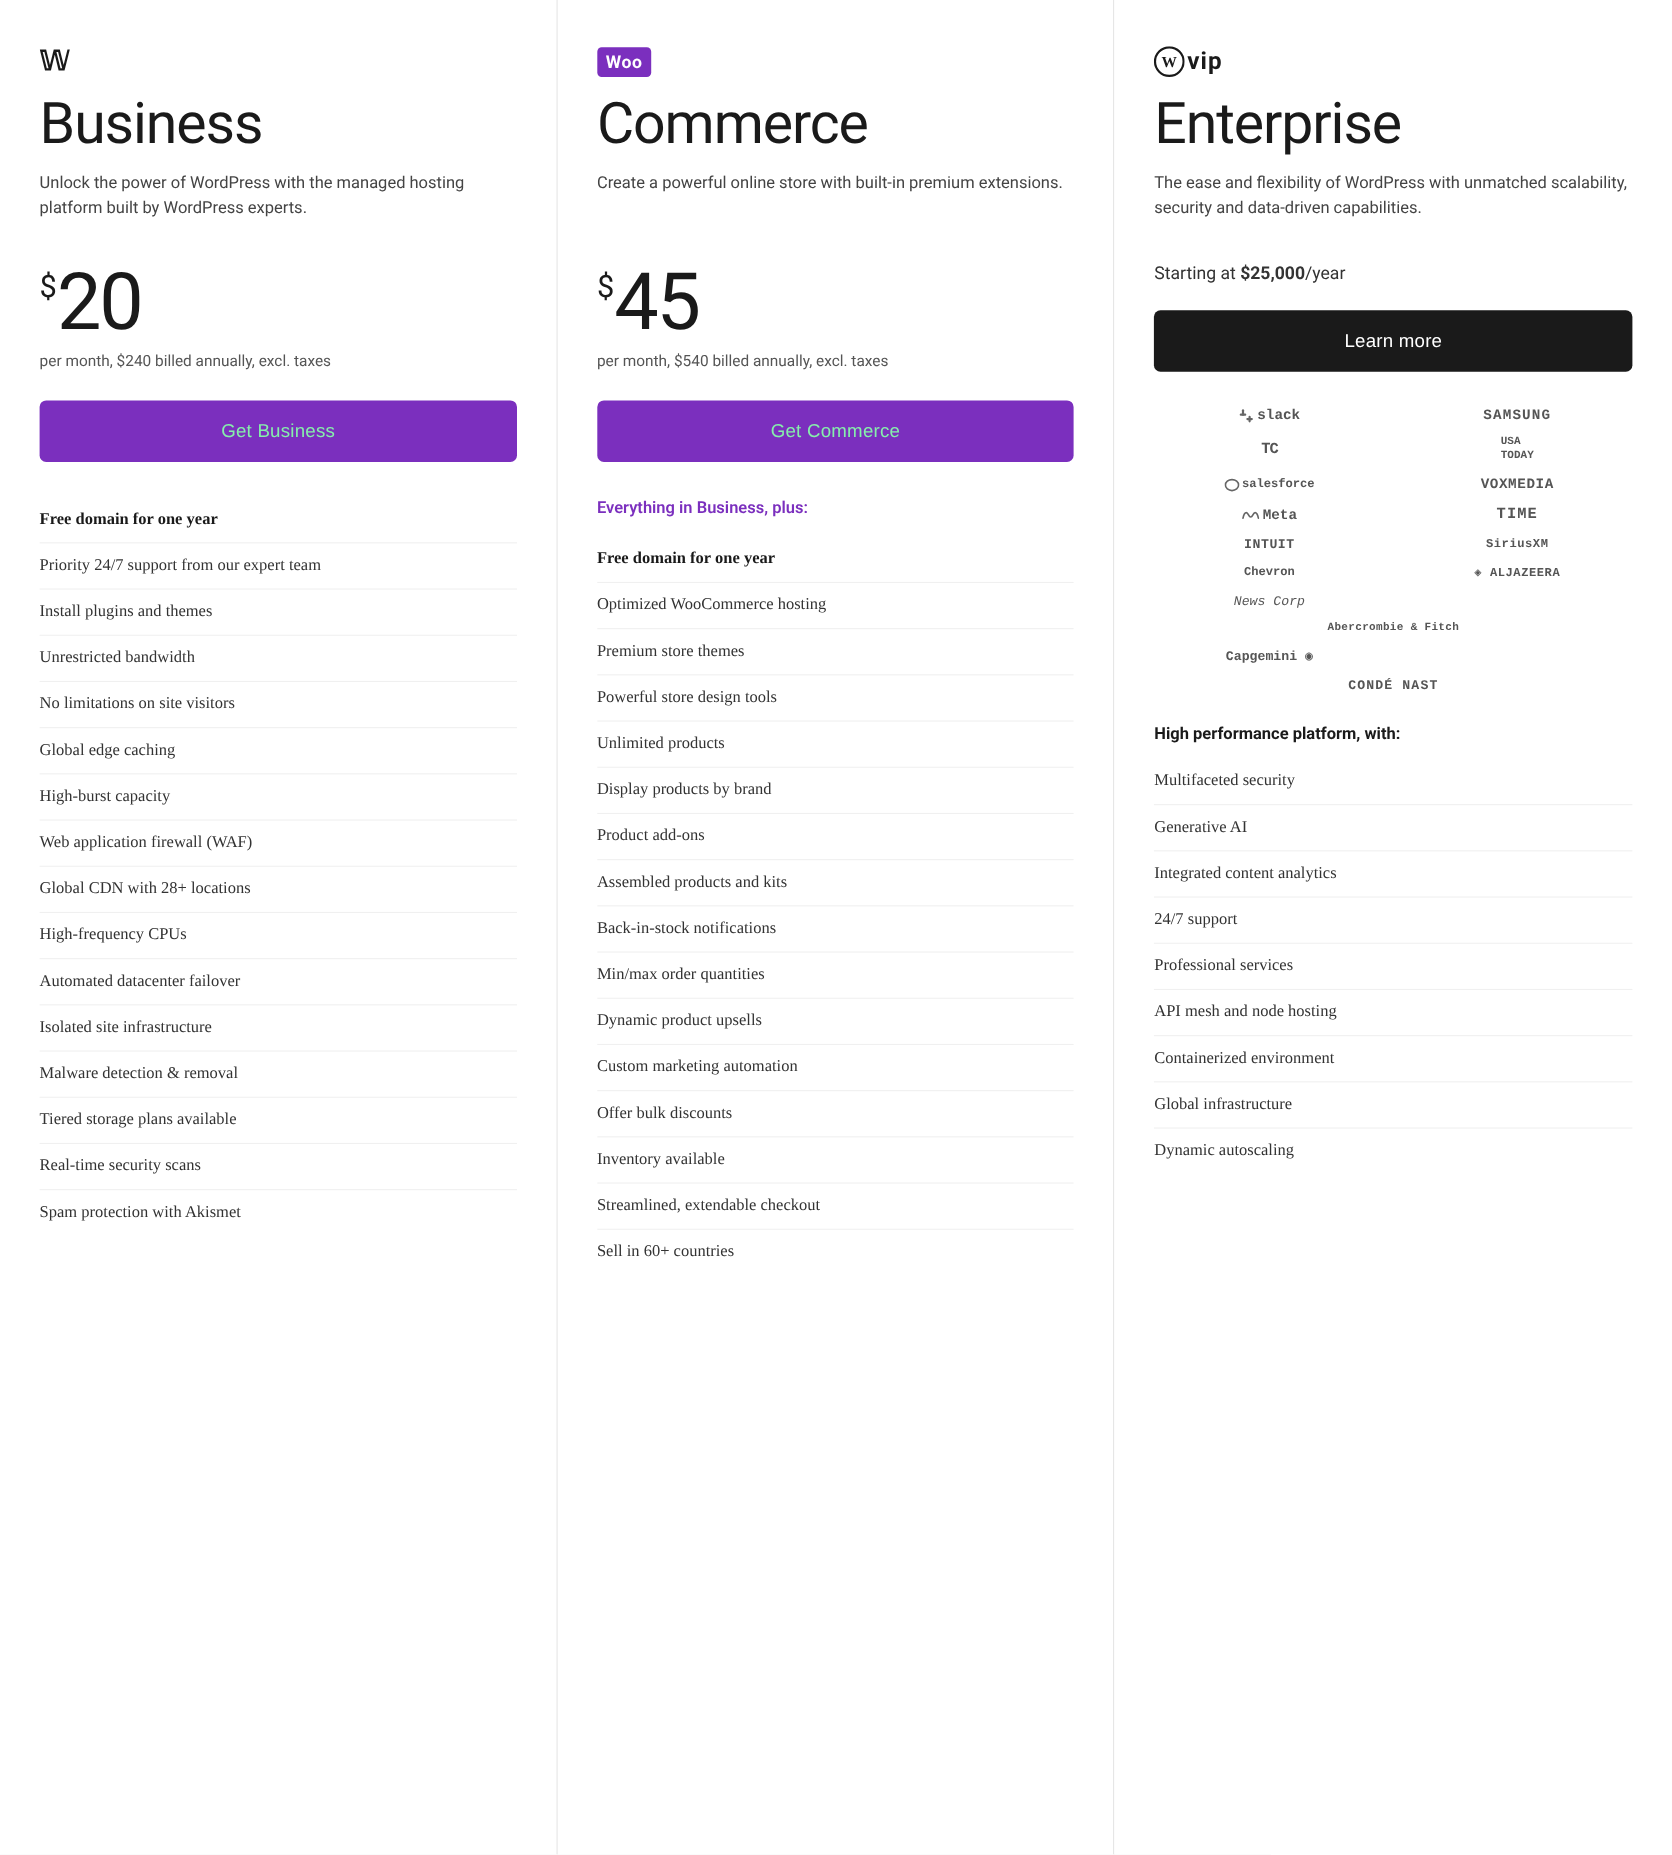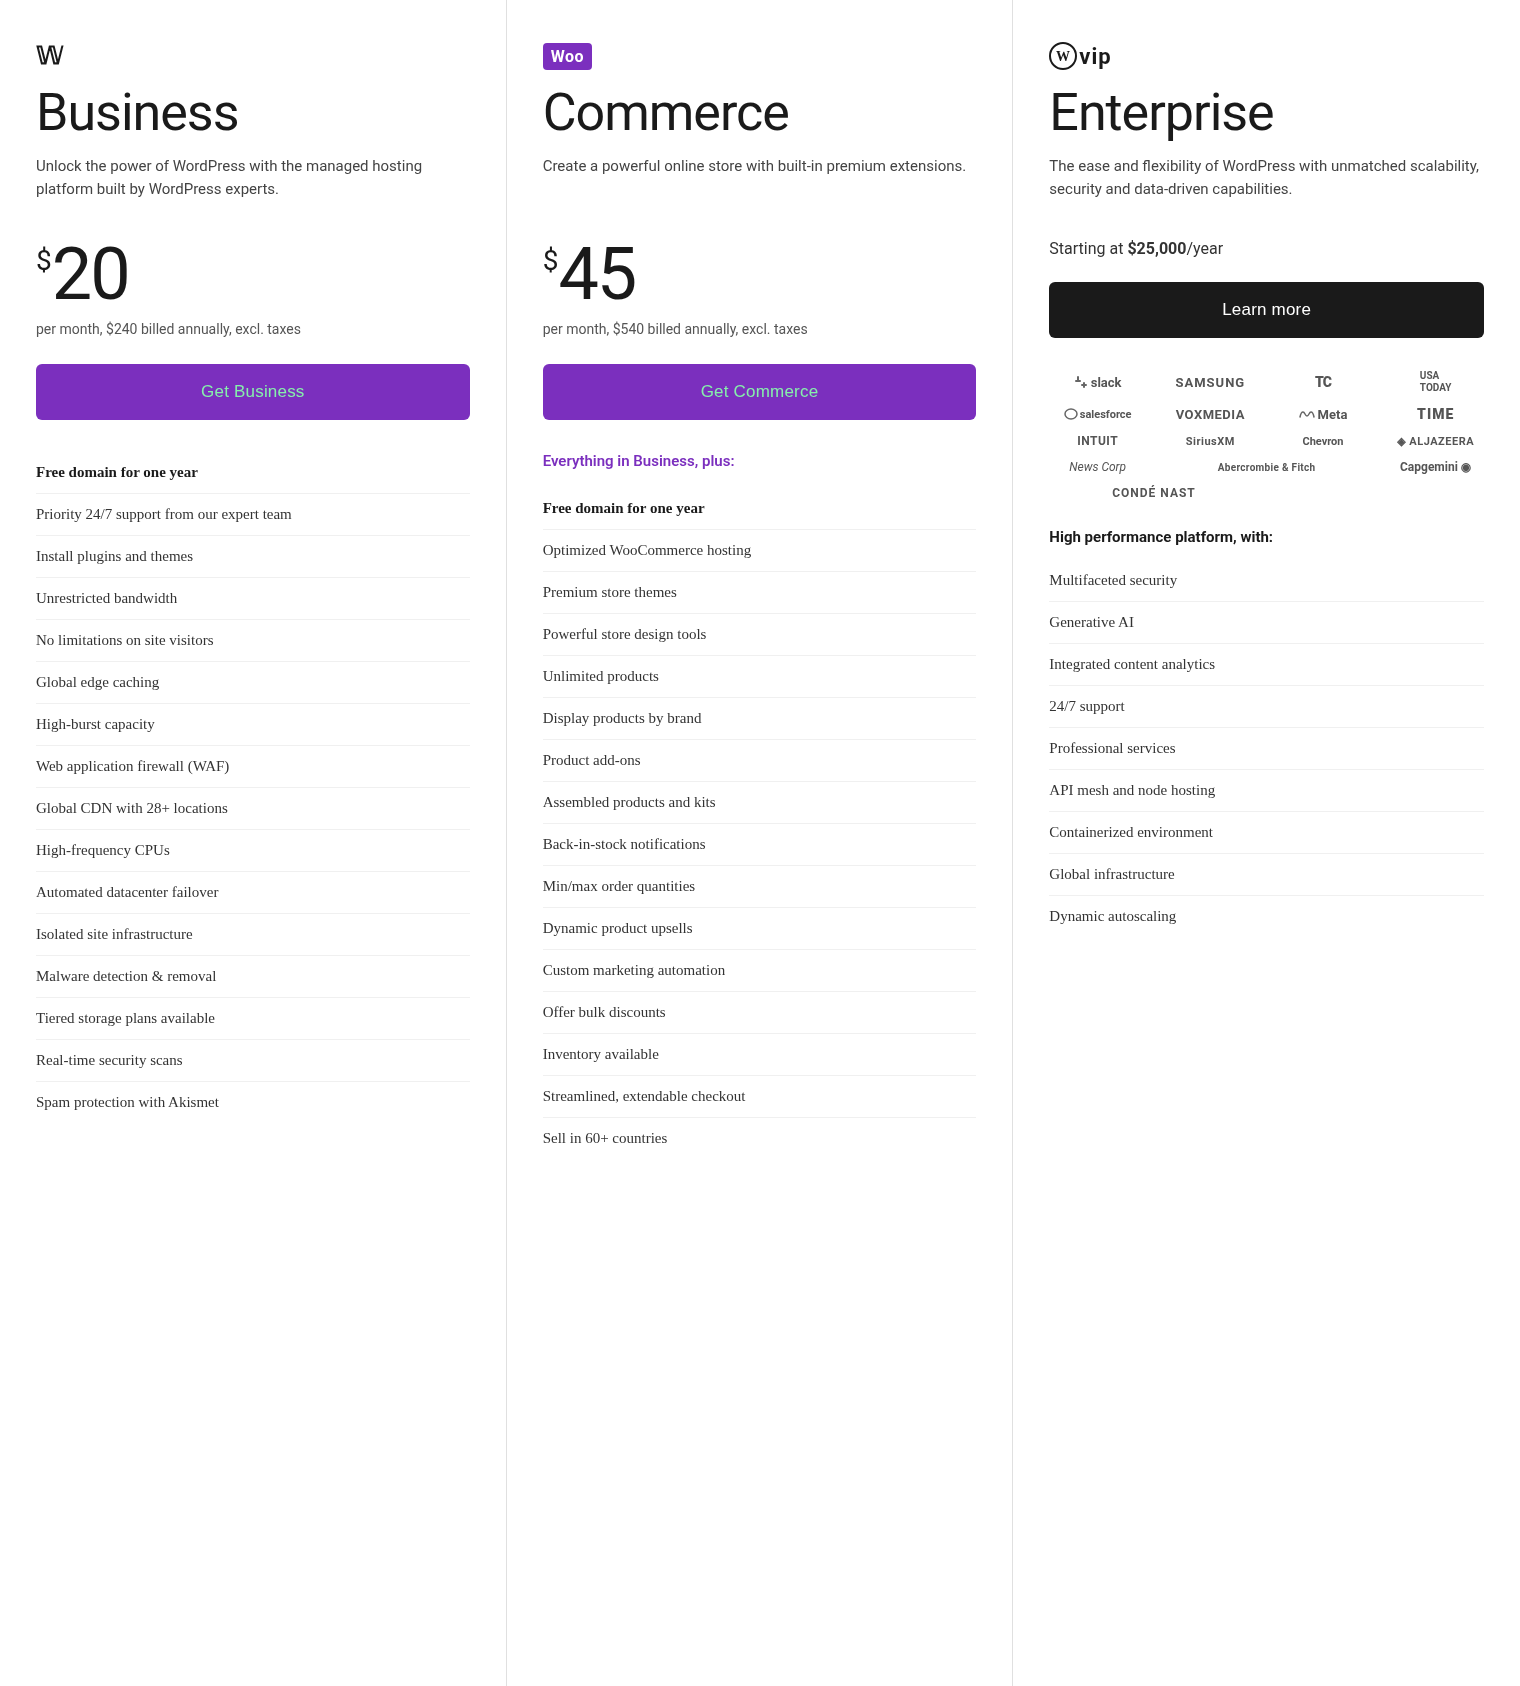--- a/index.html
+++ b/index.html
@@ -135,24 +135,25 @@
     .feature-list li:last-child {
       border-bottom: none;
     }
     .feature-list li.bold {
       font-weight: 700;
       color: #1a1a1a;
     }
     
     .logos-grid {
       display: grid;
-      grid-template-columns: repeat(4, 1fr);
+      grid-template-columns: repeat(2, 1fr);
       gap: 12px 16px;
       margin-bottom: 28px;
       align-items: center;
+      font-family: Liberation Mono, monospace;
     }
     .logo-item {
       display: flex;
       align-items: center;
       justify-content: center;
     }
     .logo-samsung { font-size: 13px; font-weight: 700; color: #555; letter-spacing: 1px; }
     .logo-tc { font-size: 14px; font-weight: 900; color: #555; letter-spacing: -1px; }
     .logo-usa-today { font-size: 10px; font-weight: 700; color: #555; text-align: left; line-height: 1.2; }
     .logo-voxmedia { font-size: 13px; font-weight: 700; color: #555; letter-spacing: 0.5px; }

